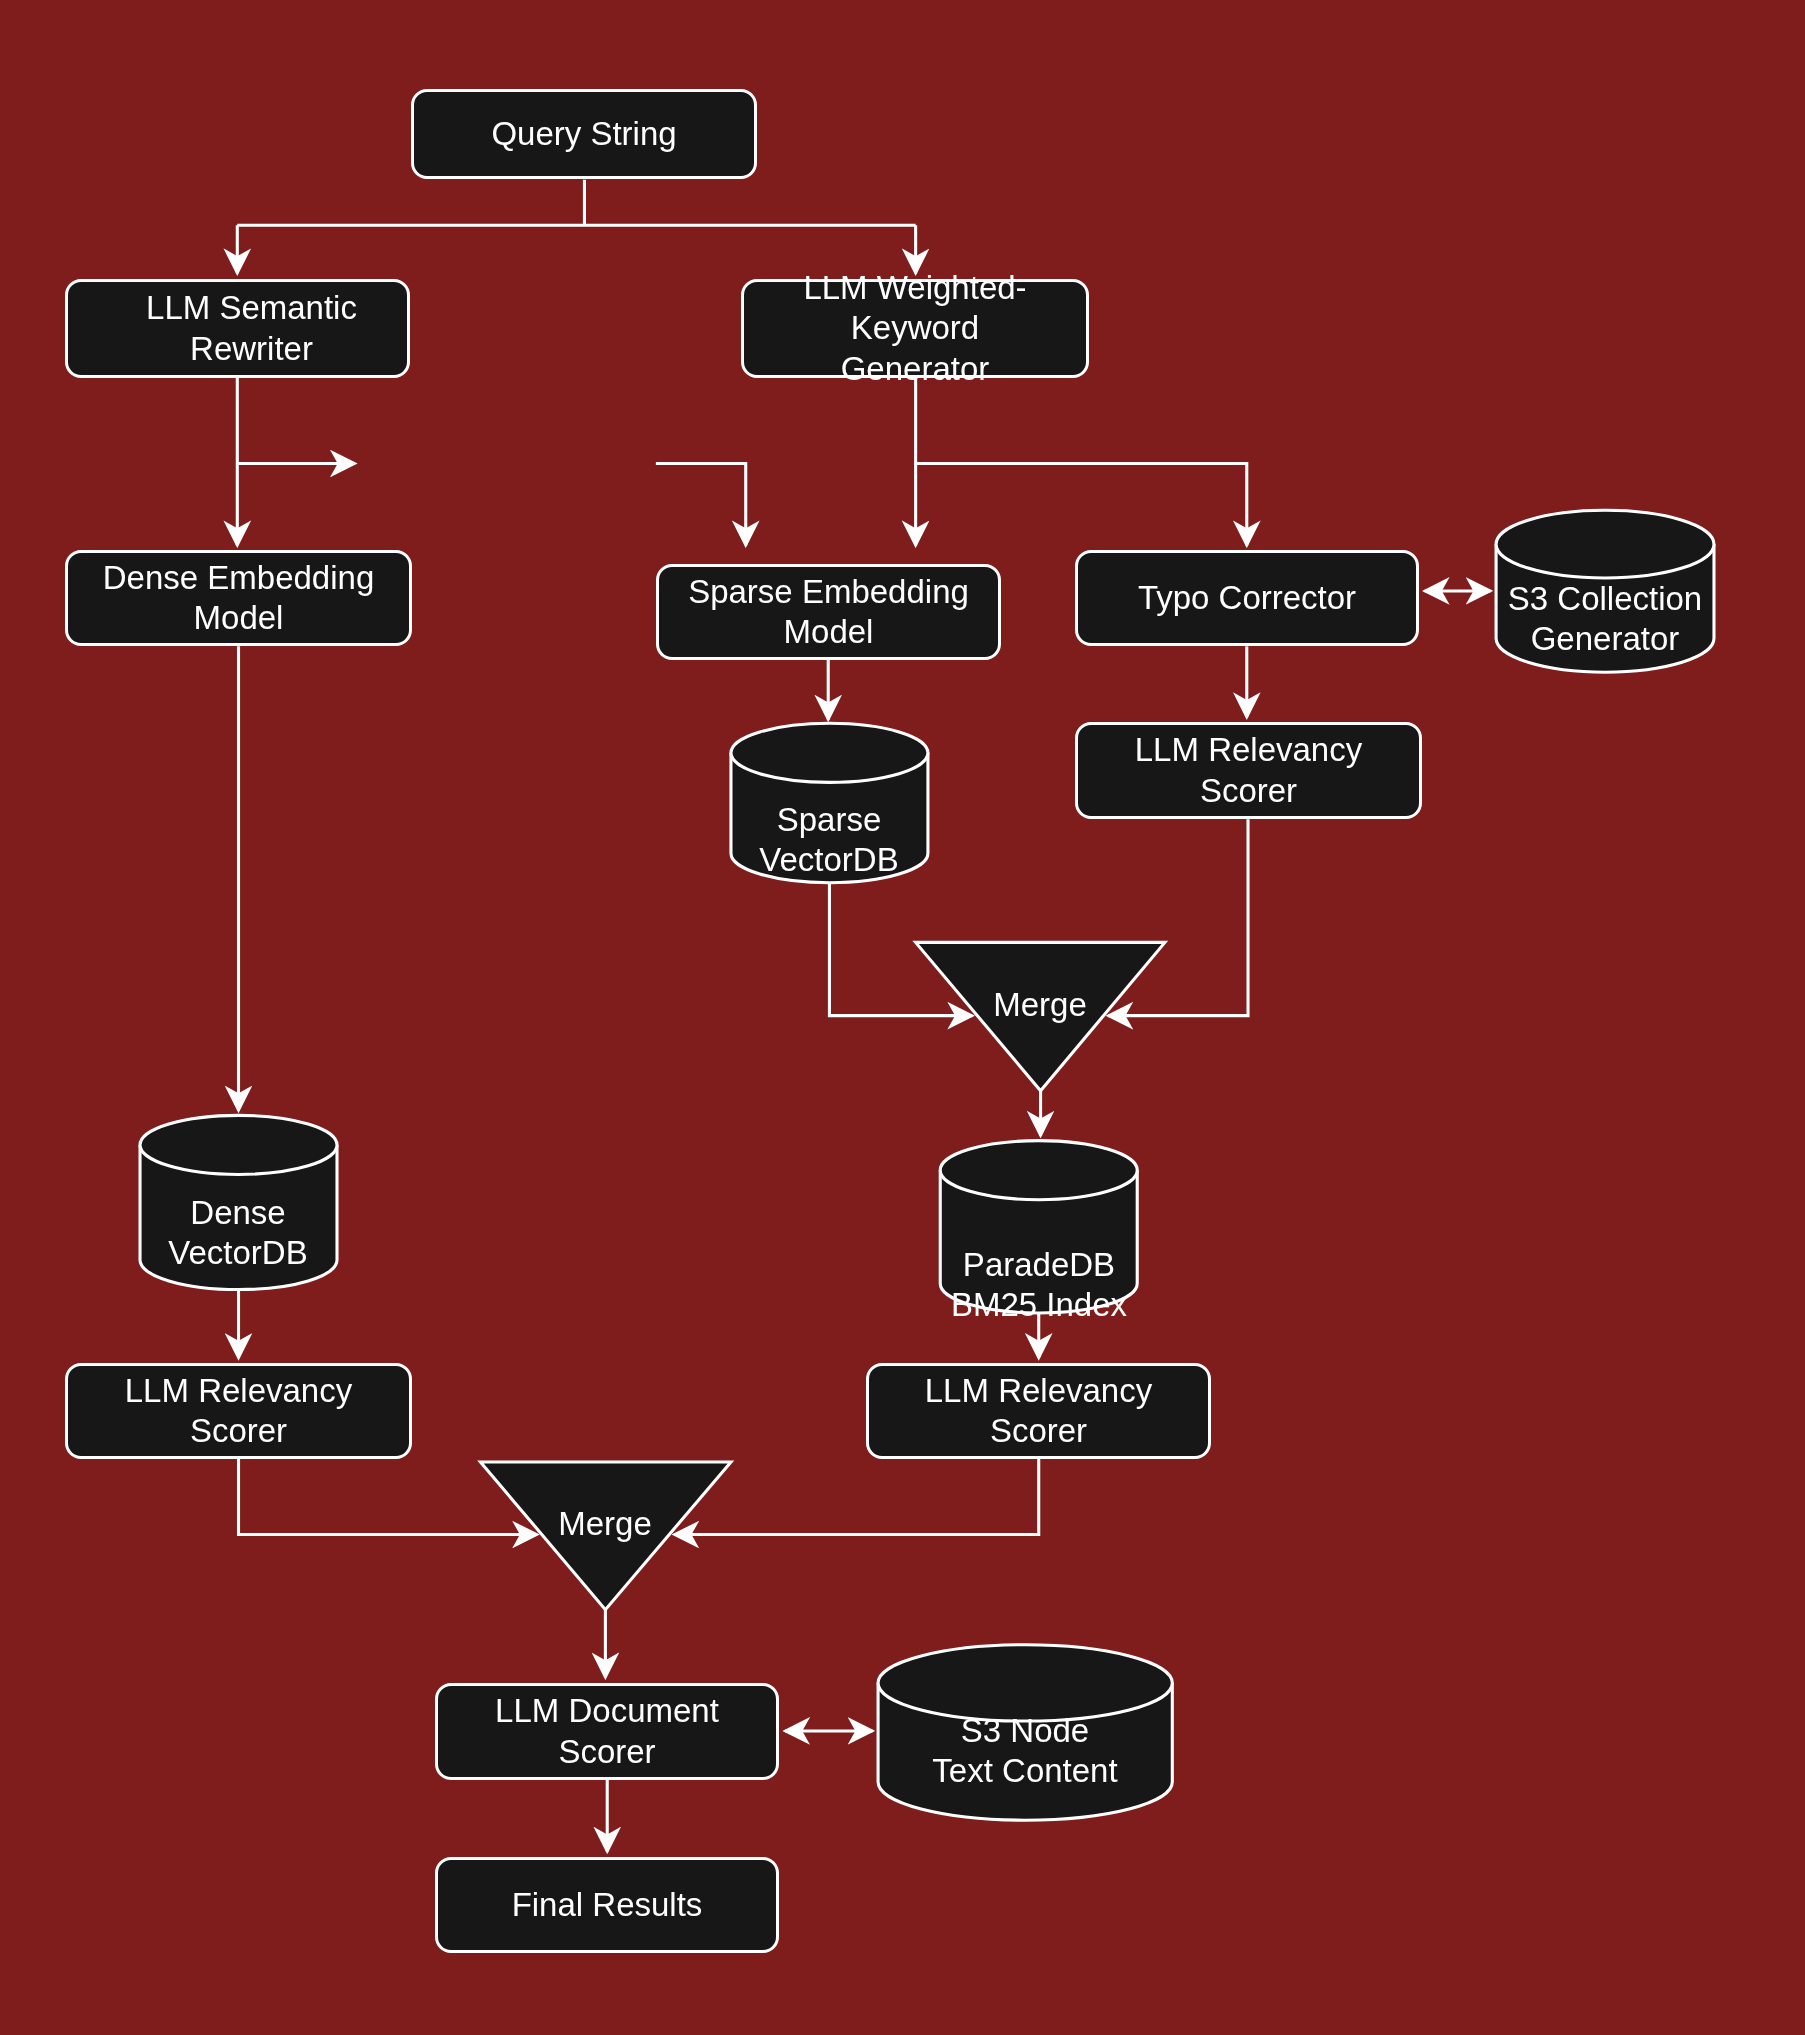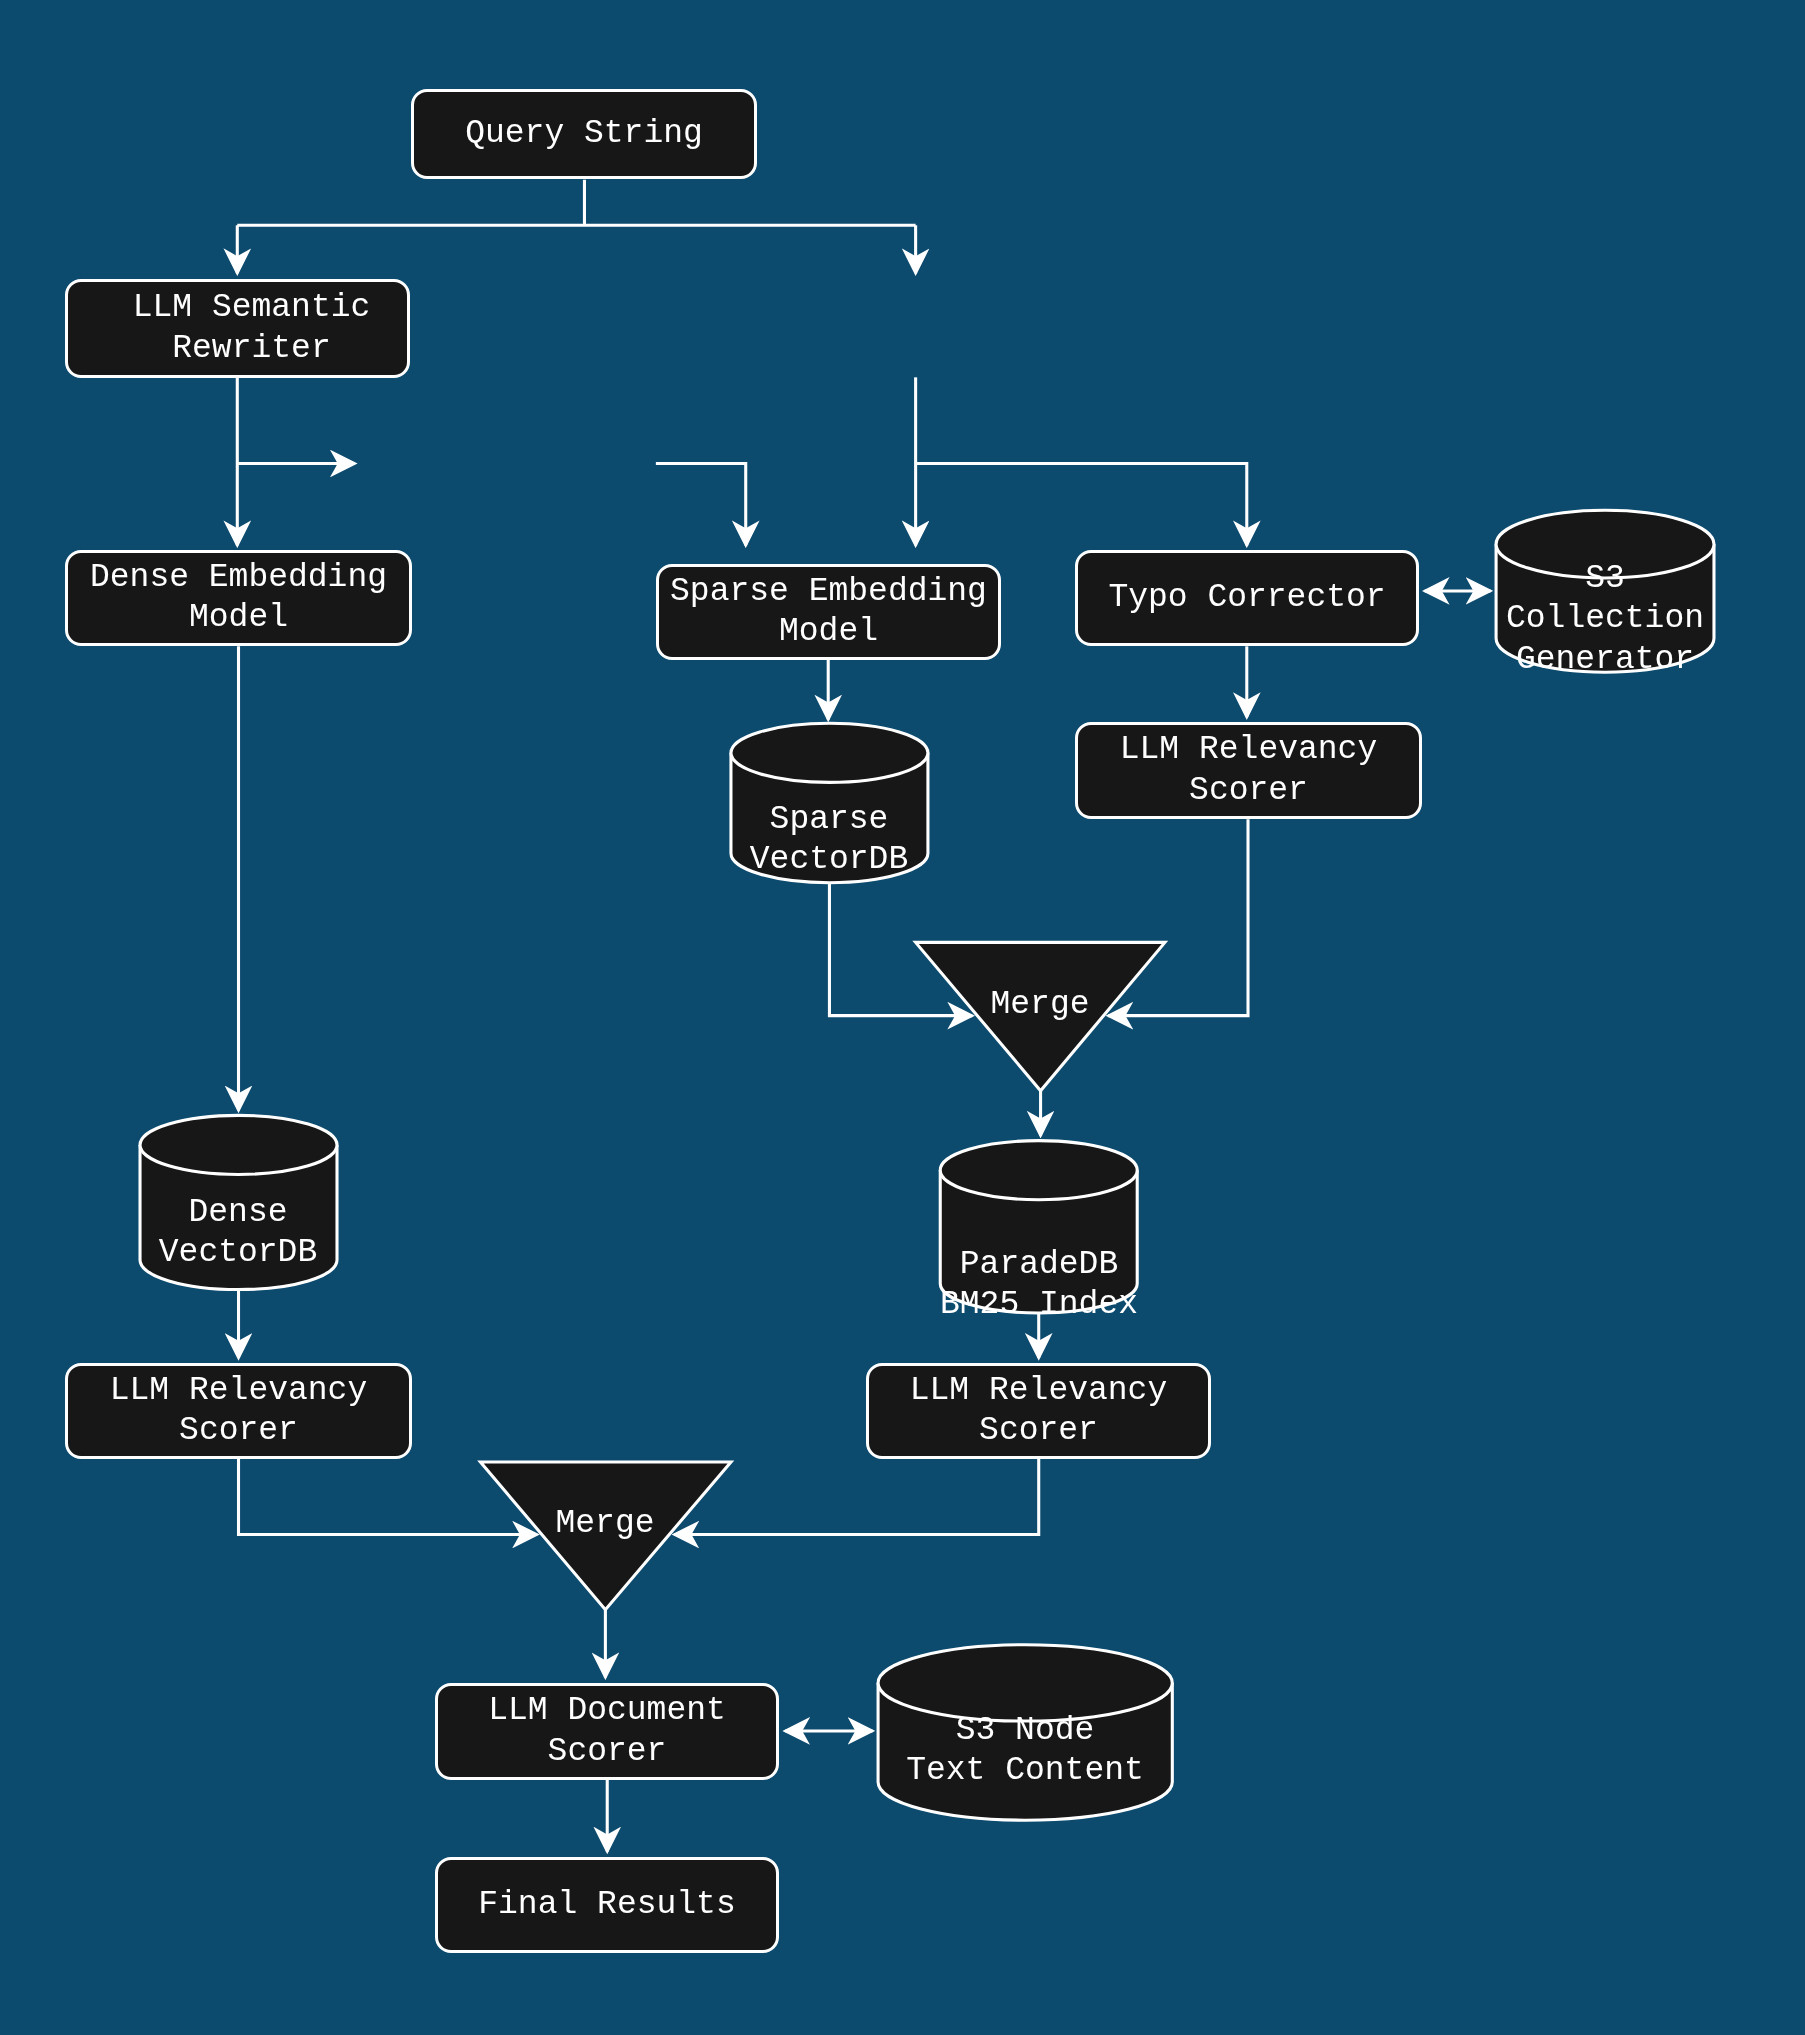--- a/index.html
+++ b/index.html
@@ -4,22 +4,22 @@
 <style>
   html, body {
     margin: 0;
     padding: 0;
     background: #000000;
   }
   #canvas {
     position: relative;
     width: 1806px;
     height: 2035px;
-    background: #0c4a6e;
-    font-family: Liberation Mono, monospace;
+    background: #7f1d1d;
+    font-family: Liberation Sans, sans-serif;
     overflow: hidden;
   }
   #edges-layer {
     position: absolute;
     left: 0; top: 0;
     width: 1806px;
     height: 2035px;
     z-index: 1;
   }
   .node {
@@ -127,20 +127,24 @@
 
   <div class="node" style="left:411px; top:89px; width:346px; height:90px;">
     <span>Query String</span>
   </div>
 
   <div class="node" style="left:65px; top:279px; width:345px; height:99px;padding-left:28px;">
     <span>LLM Semantic
 Rewriter</span>
   </div>
 
+  <div class="node" style="left:741px; top:279px; width:348px; height:99px;">
+    <span>LLM Weighted-Keyword
+Generator</span>
+  </div>
 
 
   <div class="node" style="left:65px; top:550px; width:347px; height:96px;">
     <span>Dense Embedding
 Model</span>
   </div>
 
   <div class="node" style="left:656px; top:550px; width:345px; height:96px;margin-top:14px;">
     <span>Sparse Embedding
 Model</span>

